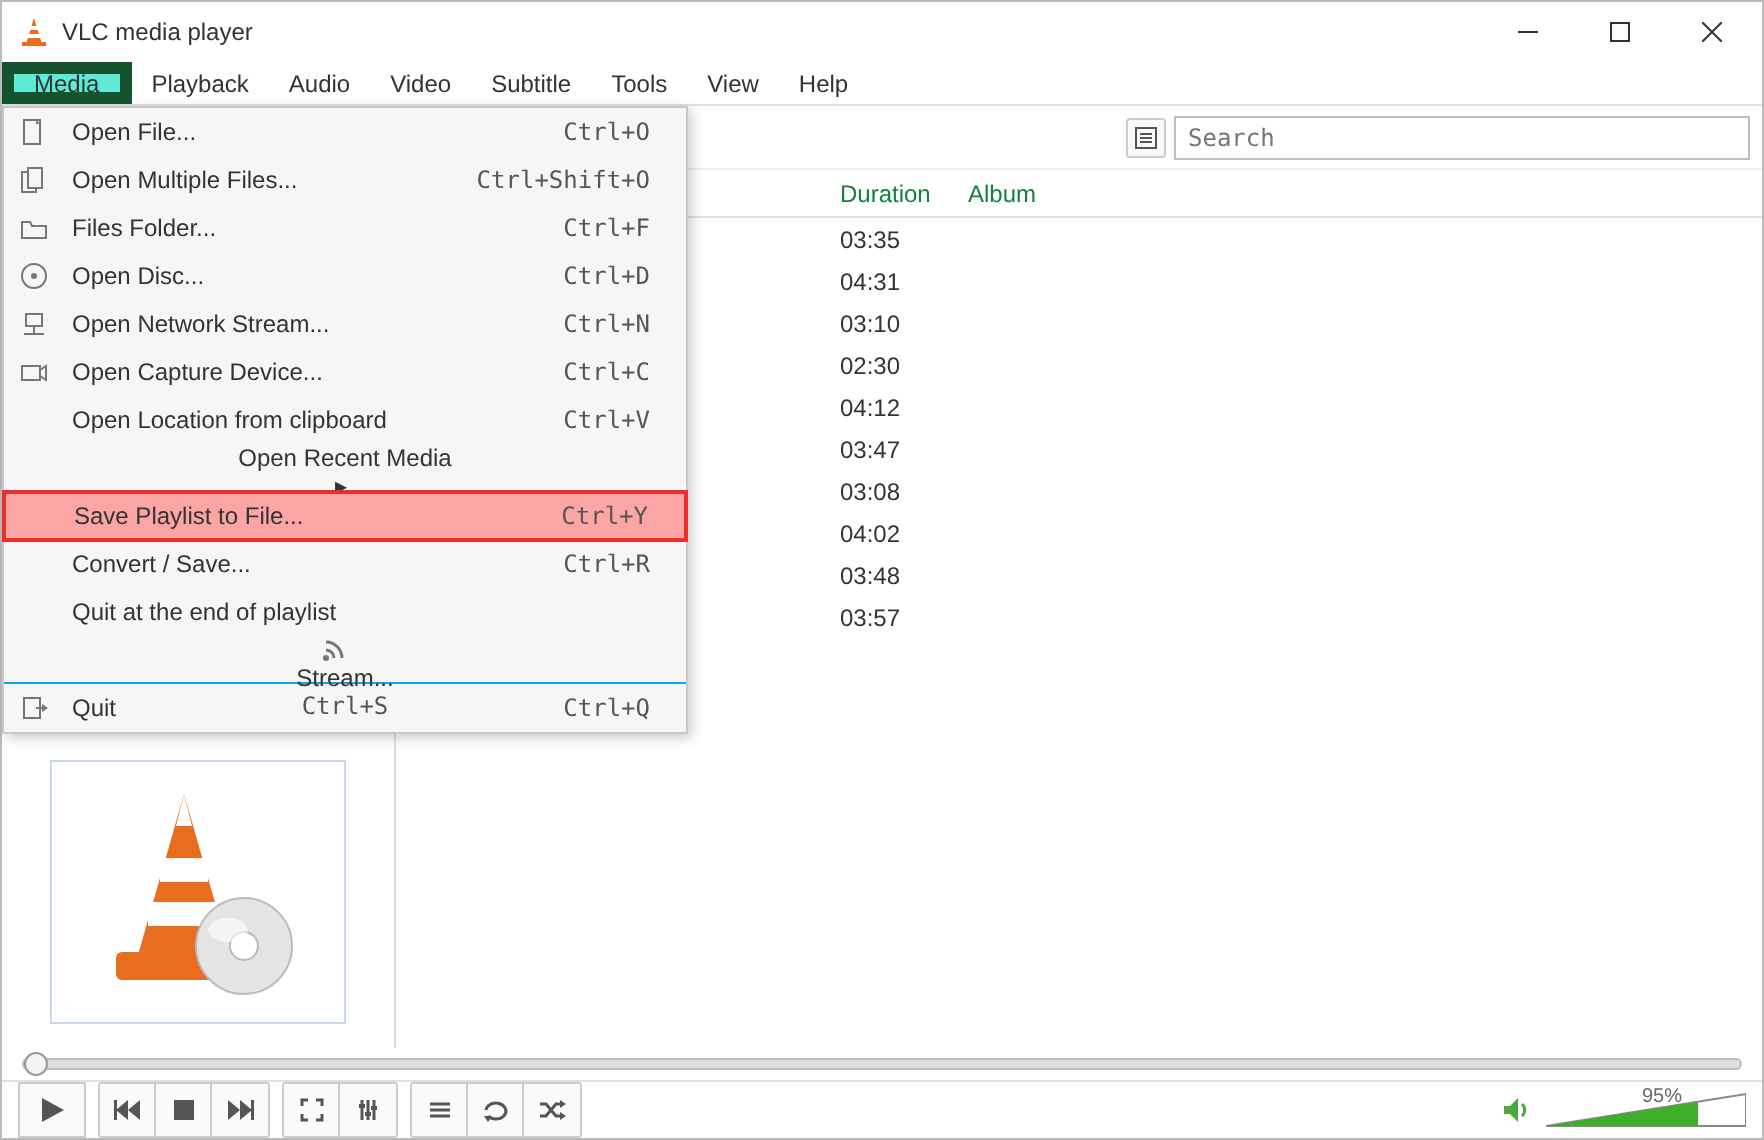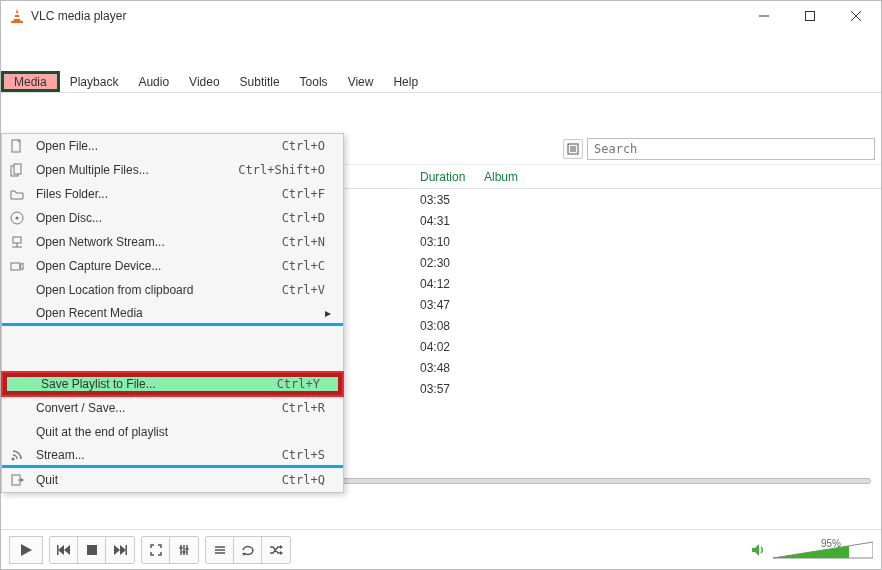--- a/index.html
+++ b/index.html
@@ -1,61 +1,61 @@
 <!DOCTYPE html>
 <html><head>
 <meta charset="utf-8">
 <style>
 * { margin: 0; padding: 0; box-sizing: border-box; font-family: "Segoe UI", Tahoma, sans-serif; font-size: 12px; }
 body { background: #f0f0f0; }
-.window { width: 882px; height: 570px; background: #fff; border: 1px solid #bbb; display: flex; flex-direction: column; gap: 40px; }
+.window { width: 882px; height: 570px; background: #fff; border: 1px solid #bbb; display: flex; flex-direction: column; }
 .titlebar { height: 30px; display: flex; align-items: center; padding: 0 2px 0 8px; background: #fff; }
 .titlebar .cone-icon { width: 16px; height: 16px; margin-right: 6px; }
 .titlebar .title { flex: 1; color: #333; }
 .win-controls { display: flex; }
 .win-btn { width: 46px; height: 30px; display: flex; align-items: center; justify-content: center; color: #333; }
 .menubar { height: 22px; display: flex; align-items: stretch; border-bottom: 1px solid #e0e0e0; }
 .menu-item { padding: 0 10px; display: flex; align-items: center; color: #333; }
-.menu-item.open { background: #fca5a5; border: 3px solid #14532d; }
+.menu-item.open { background: #5eead4; border: 6px solid #14532d; }
 .content-area { flex: 1; display: flex; position: relative; }
 .sidebar { width: 197px; border-right: 1px solid #e0e0e0; display: flex; flex-direction: column; }
 .thumb-area { flex: 1; display: flex; align-items: flex-end; justify-content: center; padding-bottom: 12px; position: relative; }
 .thumb-box { width: 148px; height: 132px; border: 1px solid #c7d9eb; display: flex; align-items: center; justify-content: center; background: #fff; }
 .main-area { flex: 1; display: flex; flex-direction: column; }
 .toolbar-row { height: 32px; display: flex; align-items: center; gap: 4px; padding: 4px 6px; border-bottom: 1px solid #eee; }
 .spacer { flex: 1; }
 .icon-btn { width: 20px; height: 20px; border: 1px solid #ccc; border-radius: 2px; display: flex; align-items: center; justify-content: center; background: #fafafa; }
 .search-box { width: 288px; height: 22px; border: 1px solid #bdbdbd; padding: 0 6px; color: #999; font-family: monospace; font-size: 12px; }
 .list-header { height: 24px; display: flex; align-items: center; border-bottom: 1px solid #e0e0e0; color: #15803d; padding-left: 12px; }
 .col-title { width: 210px; }
 .col-duration { width: 64px; }
 .col-album { flex: 1; }
 .rows { flex: 1; overflow: hidden; }
 .row { height: 21px; display: flex; align-items: center; padding-left: 12px; font-family: monospace; font-size: 12px; color: #333; }
 .row span.t { width: 210px; white-space: nowrap; }
 .row span.d { width: 64px; }
 .seekbar { height: 16px; display: flex; align-items: center; padding: 0 10px; }
 .seek-track { flex: 1; height: 6px; background: #ddd; border: 1px solid #bbb; border-radius: 3px; position: relative; }
 .seek-thumb { position: absolute; left: 0; top: -4px; width: 12px; height: 12px; border-radius: 50%; background: #f4f4f4; border: 1px solid #999; }
-.controls { height: 40px; display: flex; align-items: center; padding: 0 8px; gap: 6px; border-top: 1px solid #e0e0e0; }
+.controls { height: 29px; display: flex; align-items: center; padding: 0 8px; gap: 6px; border-top: 1px solid #e0e0e0; }
 .ctrl-group { display: flex; border: 1px solid #ccc; border-radius: 2px; }
 .ctrl-btn { width: 28px; height: 26px; display: flex; align-items: center; justify-content: center; background: #fafafa; border-right: 1px solid #ccc; }
 .ctrl-btn:last-child { border-right: none; }
 .play-btn { width: 34px; height: 28px; border: 1px solid #ccc; background: #fafafa; display: flex; align-items: center; justify-content: center; }
 .vol-area { margin-left: auto; display: flex; align-items: center; gap: 6px; }
 .vol-triangle { width: 100px; height: 20px; position: relative; }
 .vol-label { font-size: 10px; color: #666; position: absolute; top: -2px; left: 48px; }
 .dropdown { position: absolute; top: 0; left: 0; width: 343px; background: #f6f6f6; border: 1px solid #c8c8c8; box-shadow: 2px 2px 6px rgba(0,0,0,0.2); z-index: 10; }
 .dd-item { height: 24px; display: flex; align-items: center; padding: 0 8px; color: #333; }
-.dd-item.sep-after { border-bottom: 3px solid #0ea5e9; }
+.dd-item.sep-after { border-bottom: 1px solid #0ea5e9; flex-direction: column; }
 .dd-icon { width: 22px; color: #666; text-align: center; margin-right: 4px; }
 .dd-label { flex: 1; }
 .dd-shortcut { color: #555; font-family: monospace; font-size: 12px; }
 .dd-arrow { width: 10px; color: #333; }
-.dd-item.highlight { background: #86efac; border: 5px solid #b91c1c; outline: 2px solid #ef2b2e; outline-offset: -1px; margin-top: 46px; }
+.dd-item.highlight { background: #fca5a5; border: 1px solid #b91c1c; outline: 2px solid #ef2b2e; outline-offset: -1px; }
 svg { display: block; }
 </style>
 </head>
 <body>
 
 <div class="window">
 
   <div class="titlebar">
     <span class="cone-icon">
       <svg width="16" height="16" viewBox="0 0 16 16">

